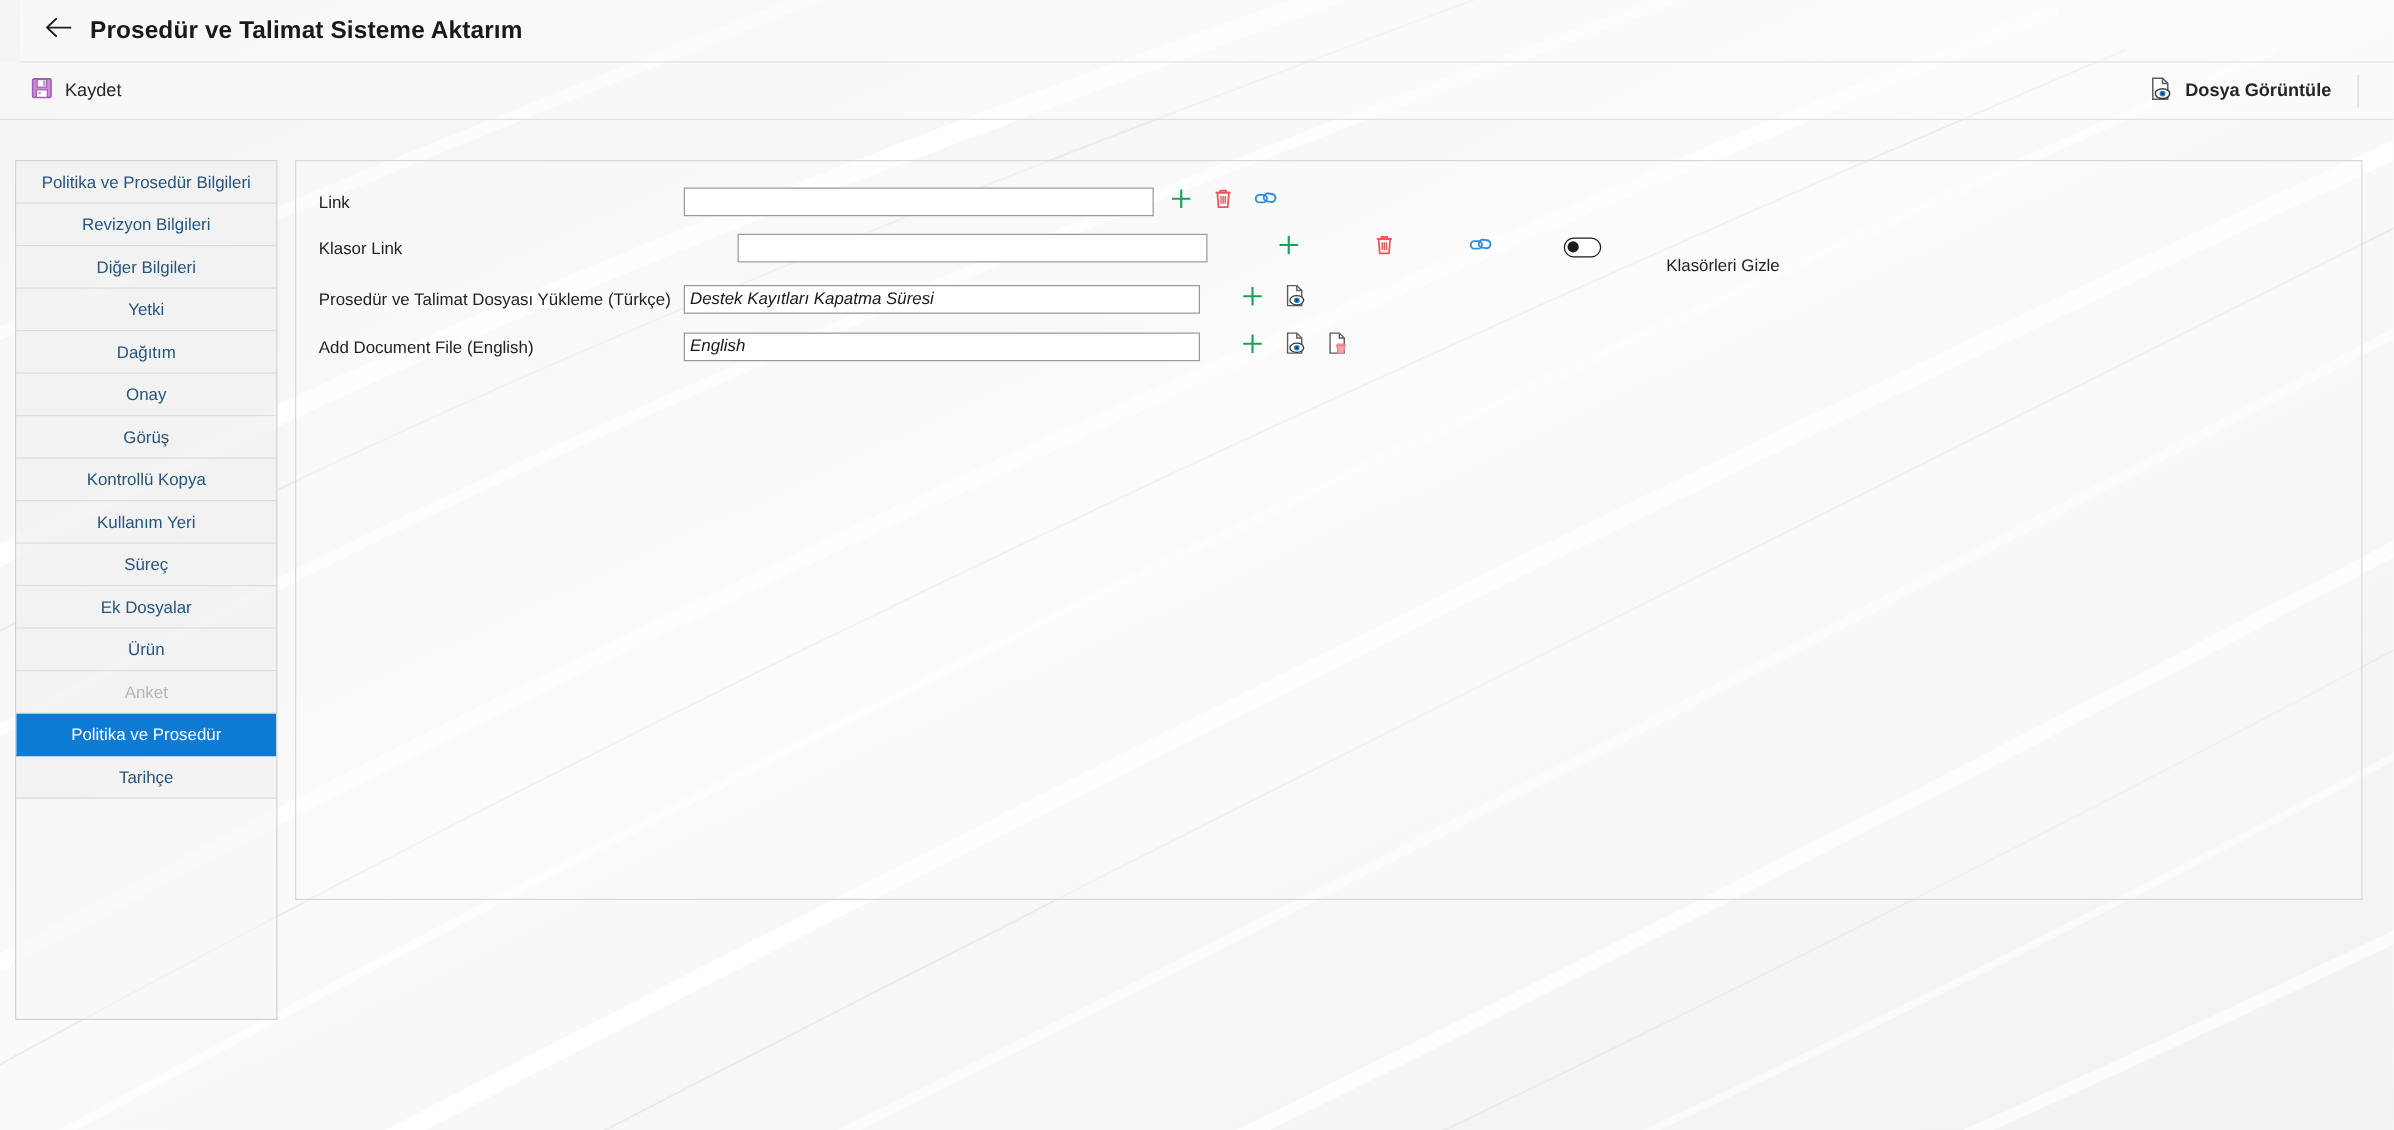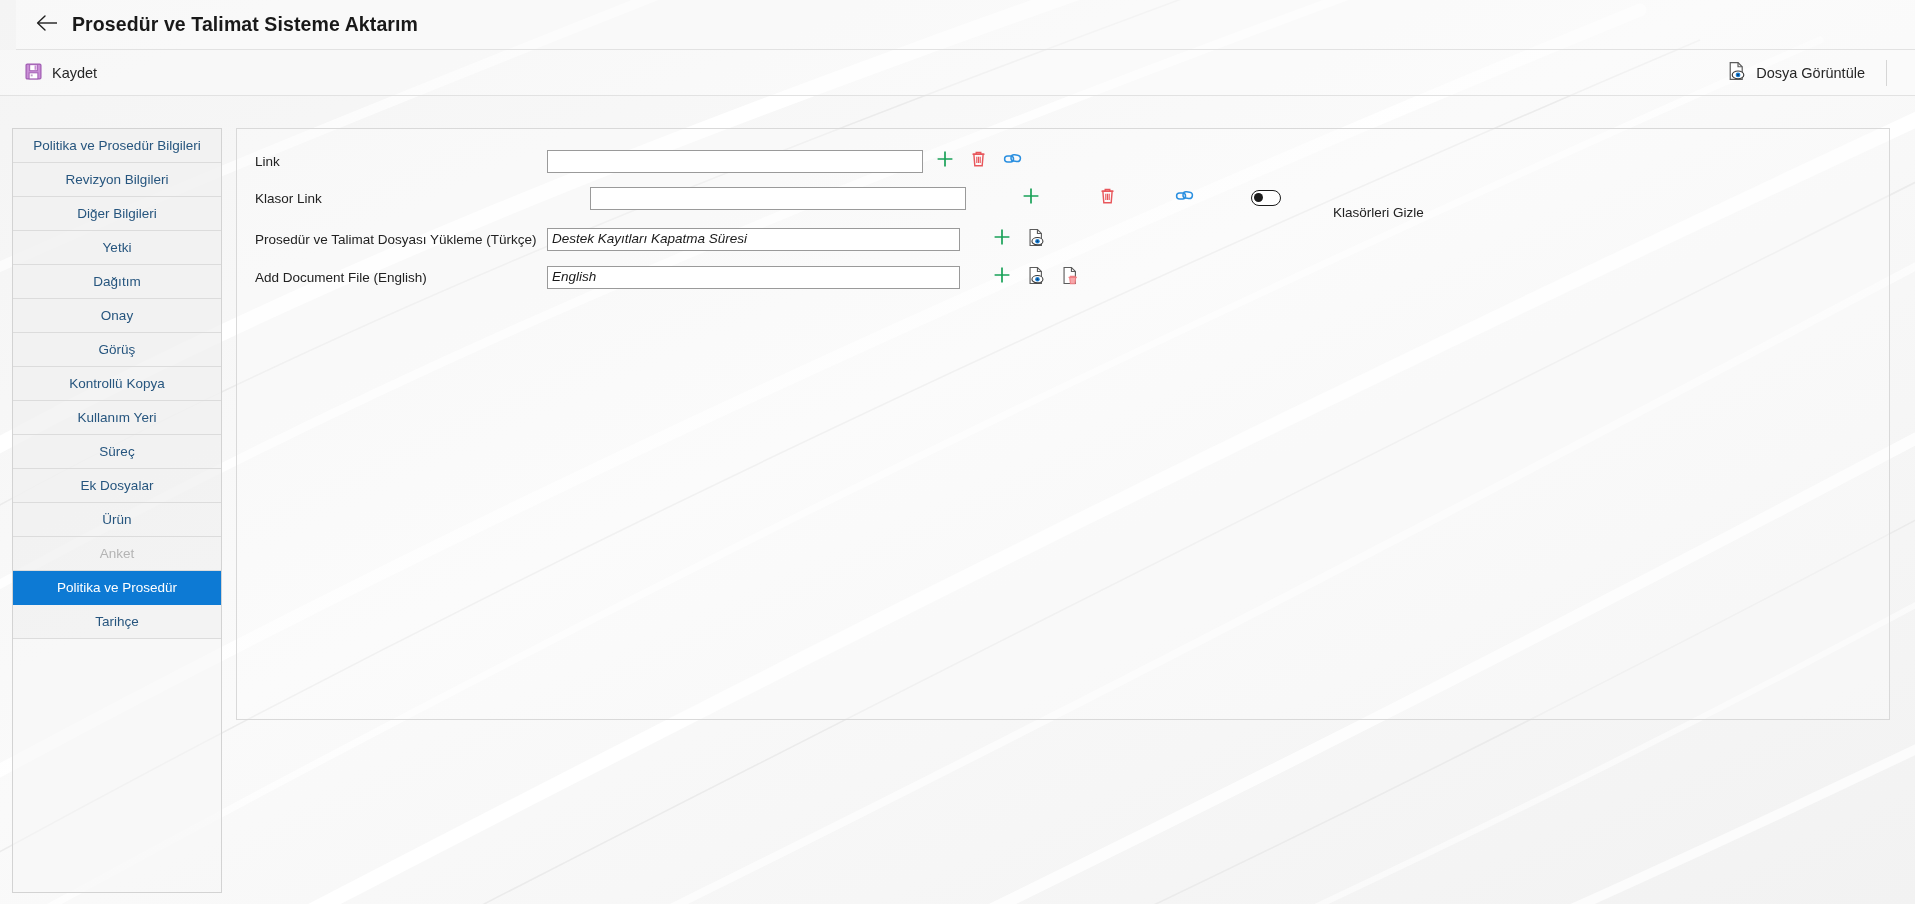--- a/index.html
+++ b/index.html
@@ -65,32 +65,33 @@
     font-size: 14.5px;
     color: #262626;
     cursor: pointer;
     padding: 4px 6px;
     white-space: nowrap;
   }
   .cmd-left { margin-left: 18px; }
   .cmd-right {
     position: absolute; right: 44px;
     gap: 10px;
+    font-weight: bold;
   }
   .cmd-divider {
     position: absolute; right: 28px;
     width: 1px; height: 26px;
     background: #d6d6d6;
   }
 
   
   .sidebar {
     position: absolute;
     left: 12px; top: 128px;
-    width: 210px; height: 765px;
+    width: 210px; height: 688px;
     border: 1px solid #d3d3d3;
     background: rgba(247,247,247,0.6);
     z-index: 3;
     overflow: hidden;
   }
   .side-item {
     height: 34px;
     display: flex; align-items: center; justify-content: center;
     font-size: 13.5px;
     color: #26557e;

